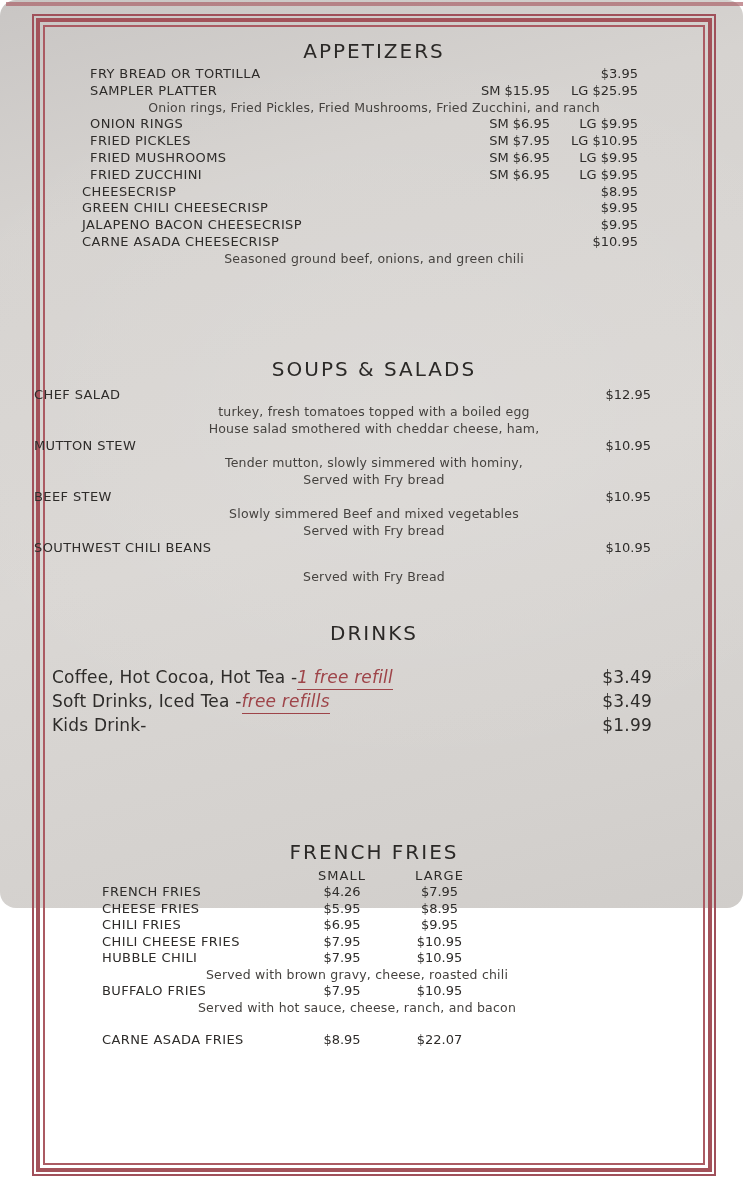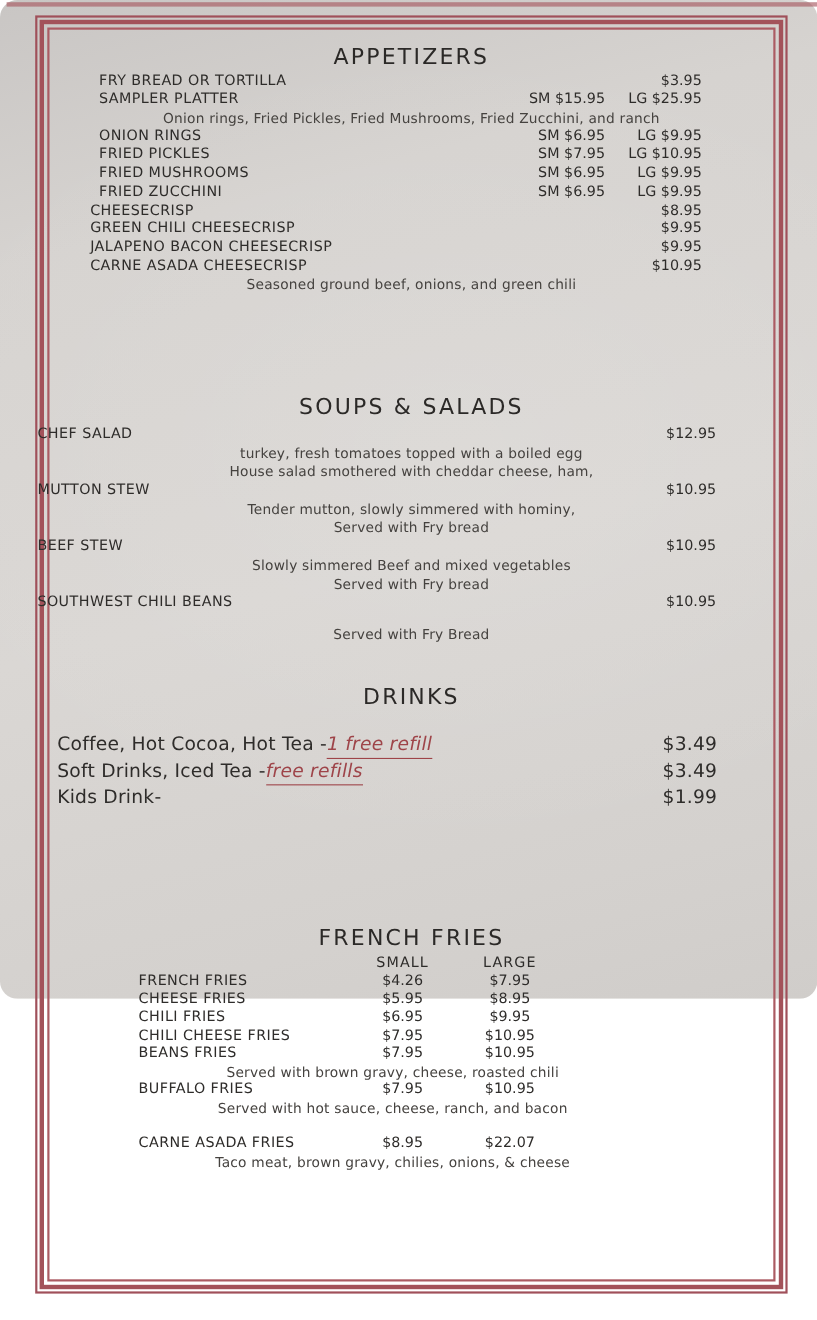--- a/index.html
+++ b/index.html
@@ -62,21 +62,21 @@
   
   .soups .row { padding-right:63px; line-height:17px; }
   .soups .desc { line-height:17px; }
   .gap-top { margin-top:12px; }
 
   
   .drinks .row { padding-left:18px; padding-right:62px; font-size:17px; line-height:22px; letter-spacing:.2px; }
   .refill { color:#9e4449; font-style:italic; border-bottom:1.5px solid #9e4449; padding-bottom:1px; }
 
   
-  .ff-row { display:flex; padding-left:92px; font-size:13px; line-height:16.5px; white-space:nowrap; }
+  .ff-row { display:flex; padding-left:68px; font-size:13px; line-height:16.5px; white-space:nowrap; }
   .ff-name { width:190px; letter-spacing:.4px; }
   .ff-sm { width:100px; text-align:center; }
   .ff-lg { width:95px; text-align:center; }
   .ff-head { letter-spacing:1px; }
   .fries .desc { line-height:16.5px; padding-right:34px; }
   .carne-gap { margin-top:16px; }
 
   
   .footer {
     margin-top:66px; text-align:center;
@@ -253,36 +253,35 @@
             <span class="ff-name">CHILI FRIES</span>
             <span class="ff-sm">$6.95</span>
             <span class="ff-lg">$9.95</span>
           </div>
           <div class="ff-row">
             <span class="ff-name">CHILI CHEESE FRIES</span>
             <span class="ff-sm">$7.95</span>
             <span class="ff-lg">$10.95</span>
           </div>
           <div class="ff-row">
-            <span class="ff-name">BEANS FRIES</span>
+            <span class="ff-name">HUBBLE CHILI</span>
             <span class="ff-sm">$7.95</span>
             <span class="ff-lg">$10.95</span>
           </div>
           <div class="desc">Served with brown gravy, cheese, roasted chili</div>
           <div class="ff-row">
             <span class="ff-name">BUFFALO FRIES</span>
             <span class="ff-sm">$7.95</span>
             <span class="ff-lg">$10.95</span>
           </div>
           <div class="desc">Served with hot sauce, cheese, ranch, and bacon</div>
           <div class="ff-row carne-gap">
             <span class="ff-name">CARNE ASADA FRIES</span>
             <span class="ff-sm">$8.95</span>
             <span class="ff-lg">$22.07</span>
           </div>
-          <div class="desc">Taco meat, brown gravy, chilies, onions, &amp; cheese</div>
         </div>
       </div>
 
 
     </div>
   </div>
 </div>
 
 </body></html>

